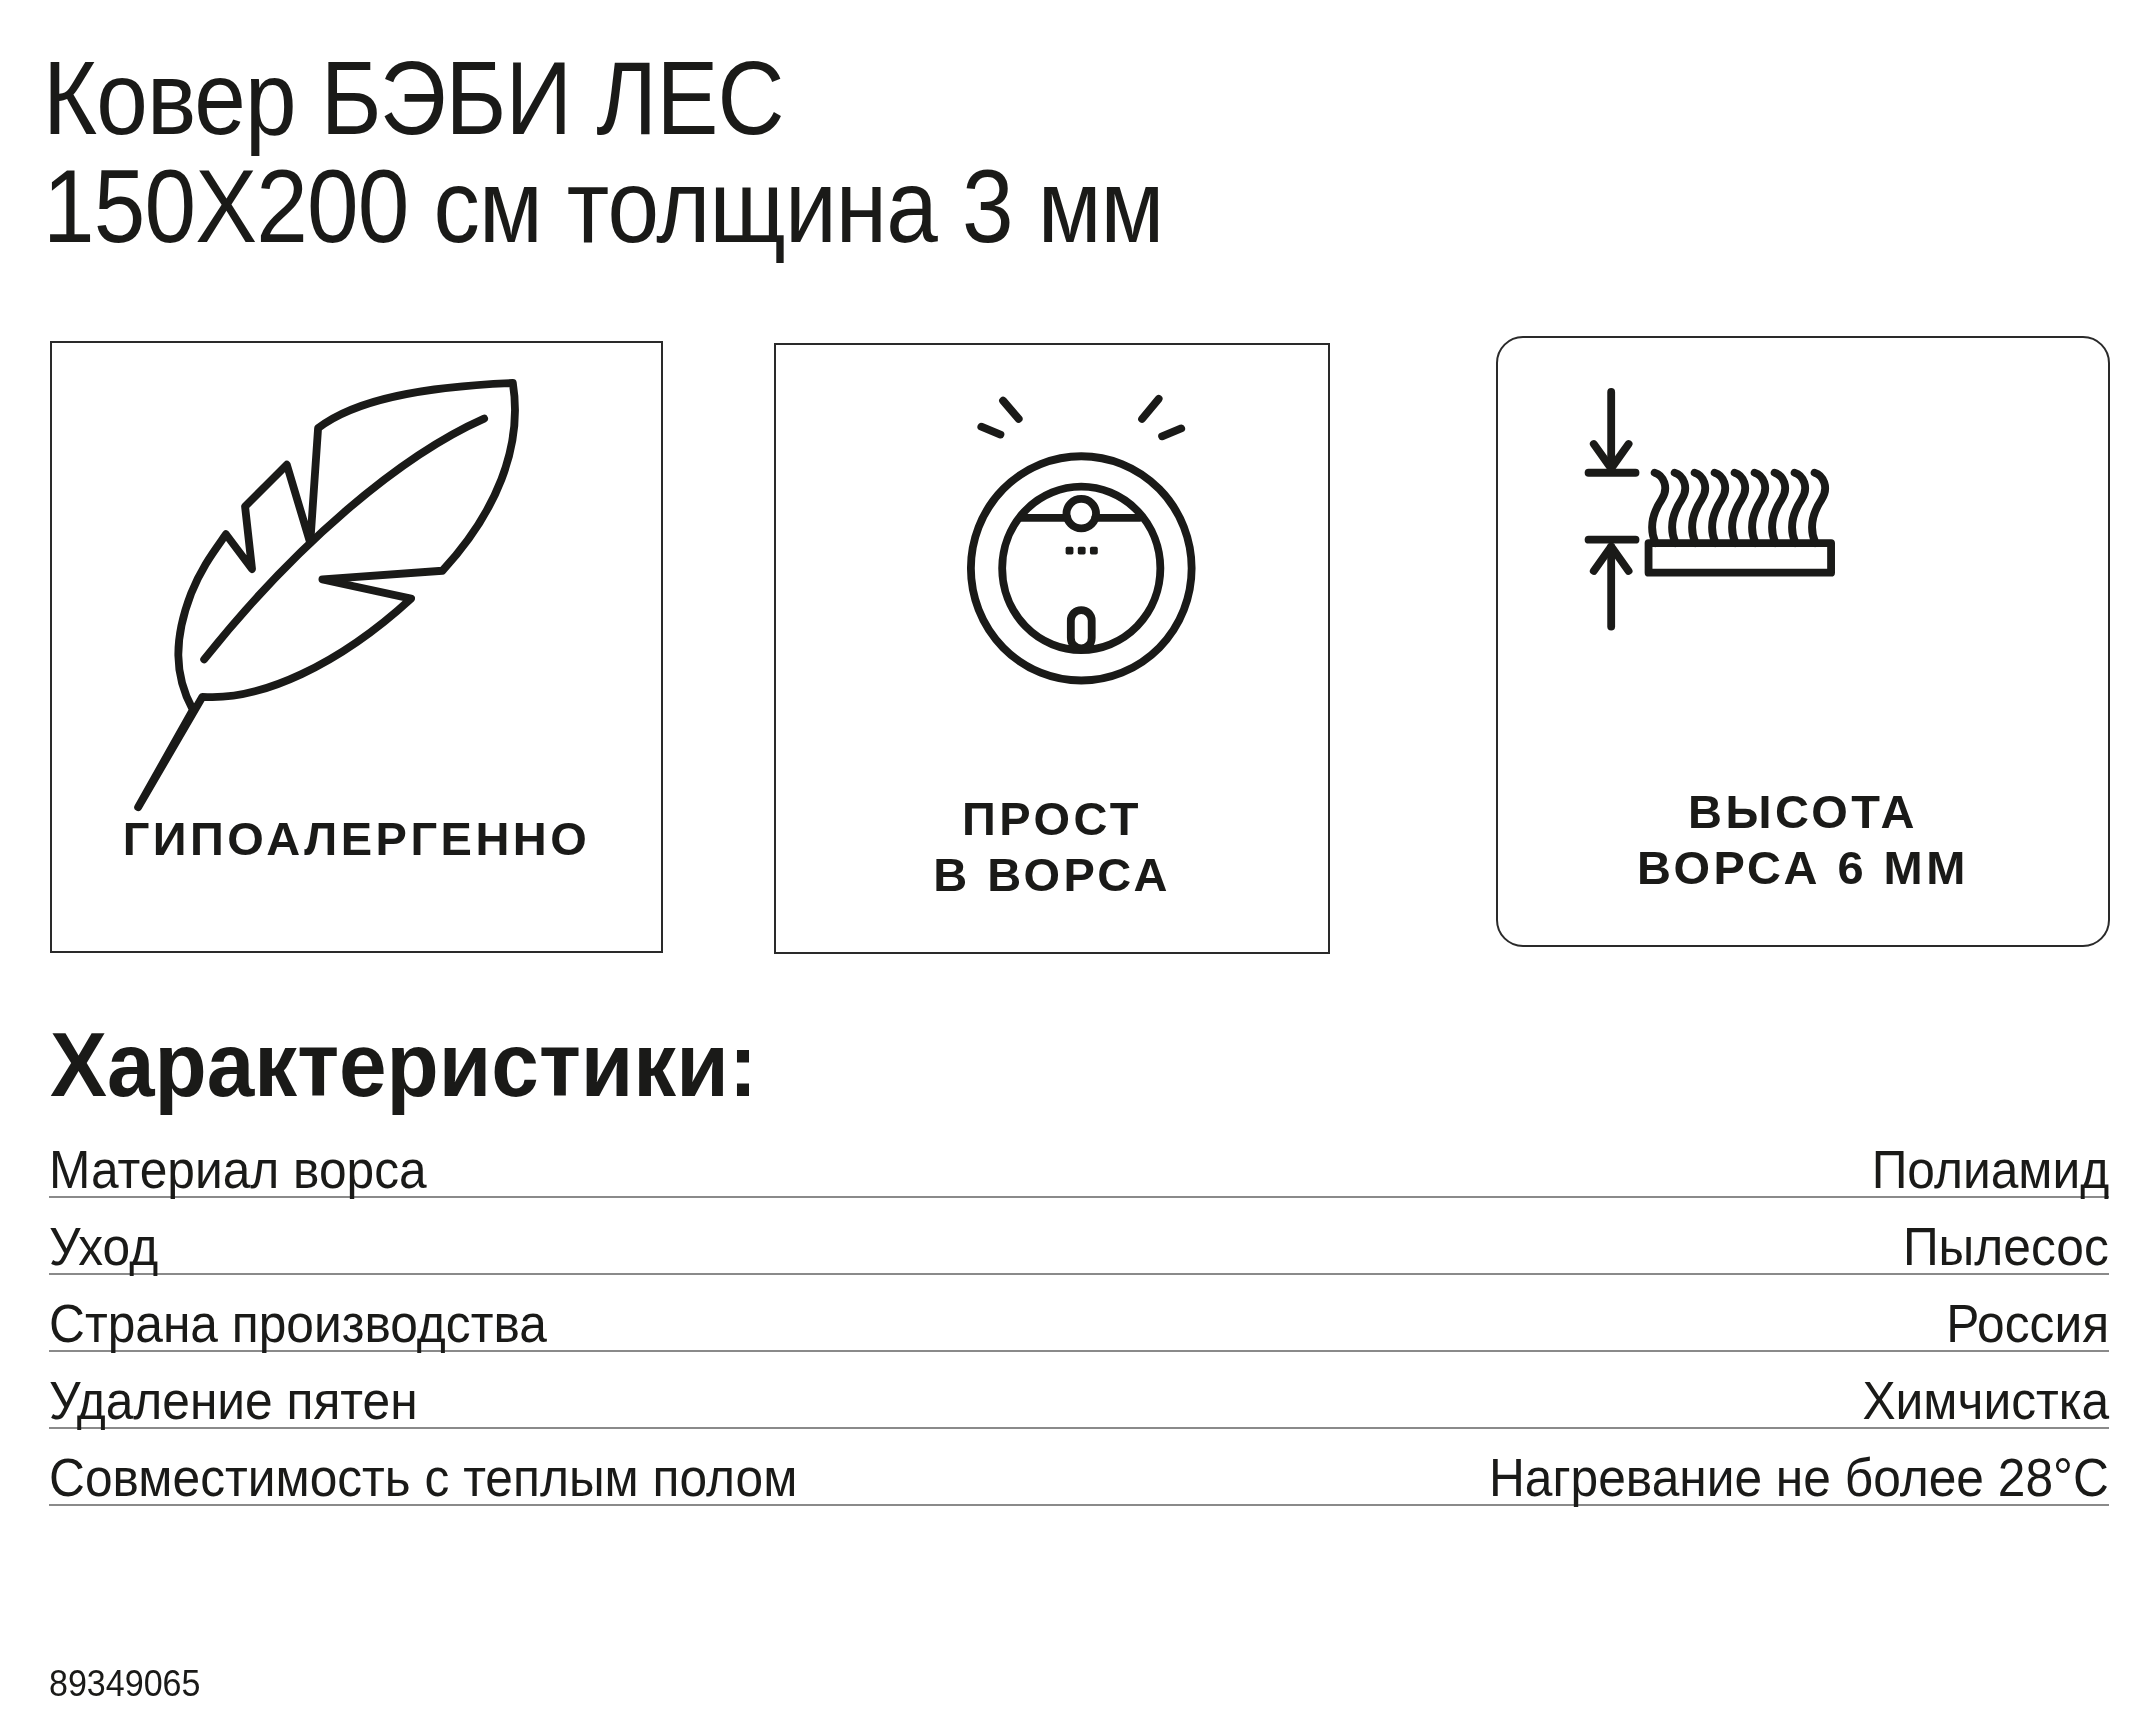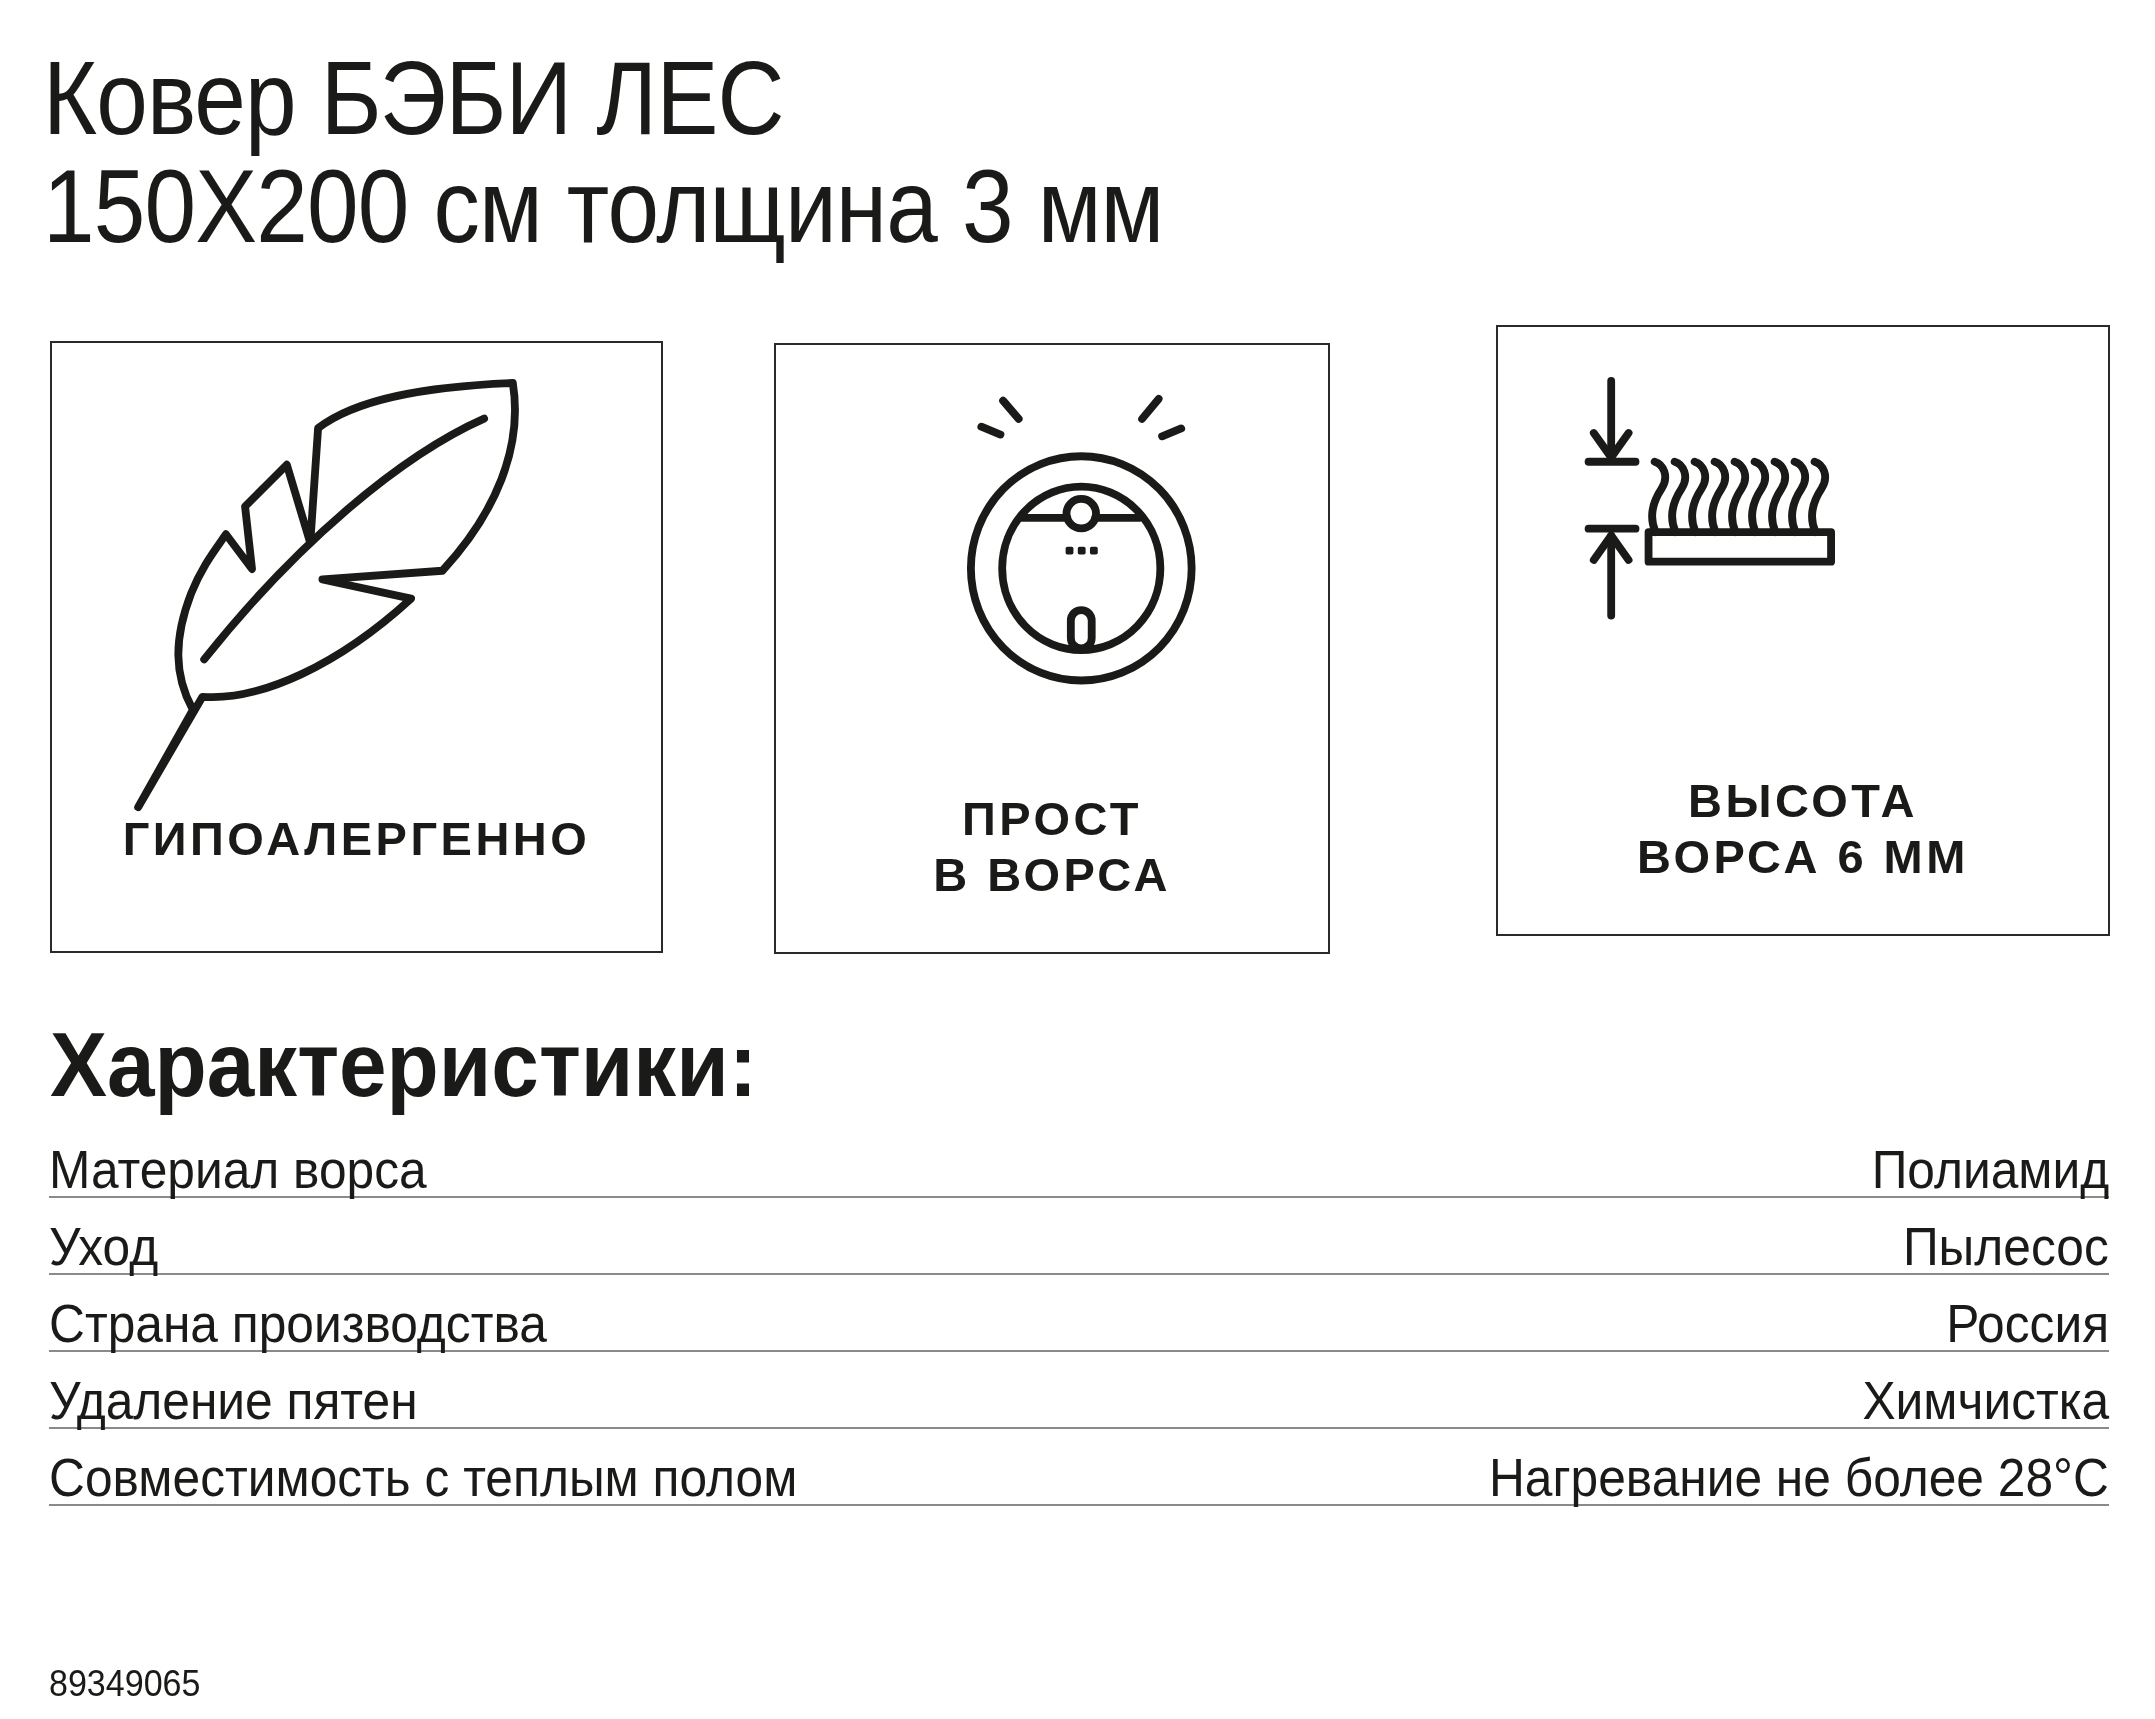--- a/index.html
+++ b/index.html
@@ -57,21 +57,21 @@
       <rect x="347" y="232" width="9" height="9" rx="2"></rect>
       <rect x="361" y="232" width="9" height="9" rx="2"></rect>
     </g>
   </svg>
   <div class="box-label" style="top:446px;">
     <span>ПРОСТ</span>
     <span>В ВОРСА</span>
   </div>
 </div>
 
-<div class="box" style="left:1496px; top:325px; width:614px; height:611px;">
+<div class="box" style="left:1496px; top:336px; width:614px; height:611px;border-radius:27px;">
   <svg width="614" height="611" viewBox="0 0 706 703">
     <g fill="none" stroke="#1a1a18" stroke-width="9" stroke-linecap="round" stroke-linejoin="round">
       <line x1="130" y1="62" x2="130" y2="150"></line>
       <path d="M 110 122 L 130 150 L 150 122"></path>
       <line x1="104" y1="155" x2="158" y2="155"></line>
       <line x1="104" y1="232" x2="158" y2="232"></line>
       <path d="M 110 268 L 130 240 L 150 268"></path>
       <line x1="130" y1="240" x2="130" y2="332"></line>
       <rect x="173" y="236" width="210" height="34"></rect>
       <g id="strand">

